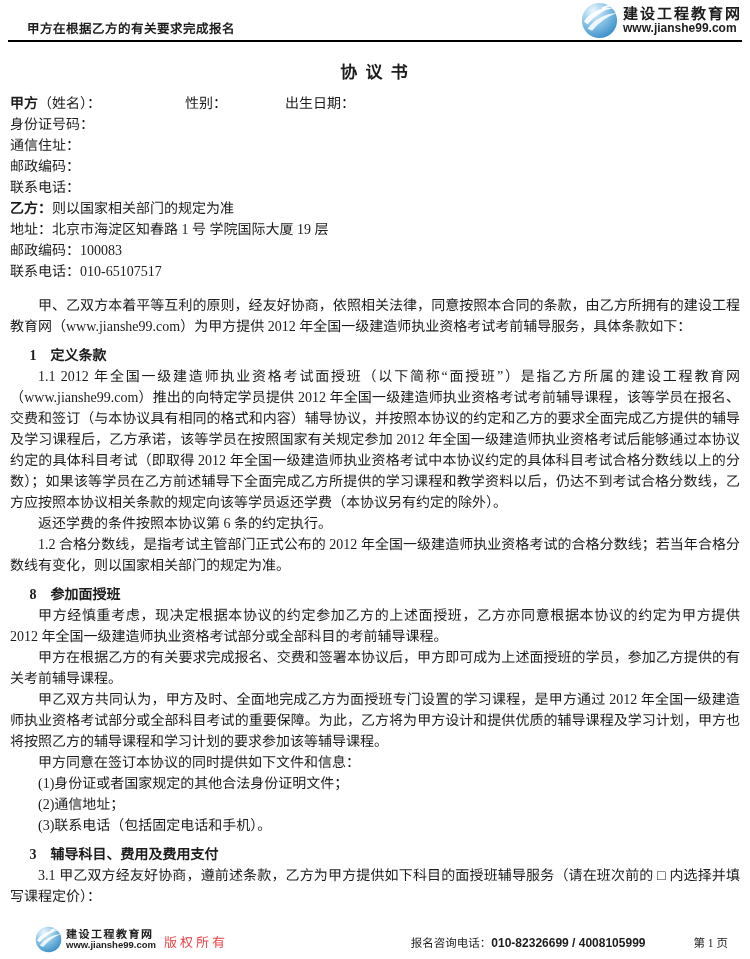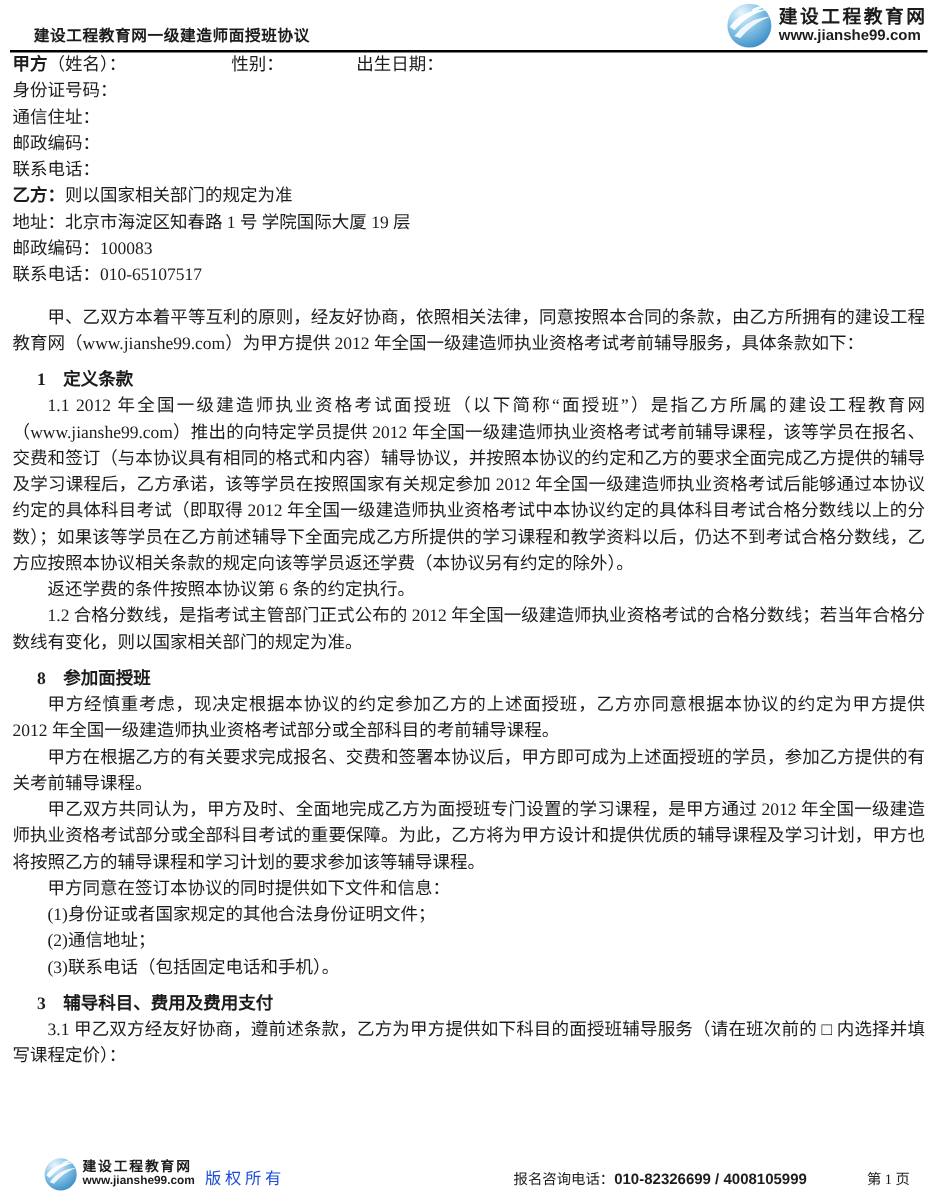--- a/index.html
+++ b/index.html
@@ -41,32 +41,32 @@
   
   .footer{
     position:absolute;left:10px;right:10px;bottom:6px;
     display:flex;align-items:flex-end;
   }
   .f-brand{display:flex;align-items:center;margin-left:25px;}
   .f-brand-icon{width:27px;height:27px;margin-right:4px;}
   .f-brand-text{display:flex;flex-direction:column;line-height:1.15;}
   .f-brand-name{font-size:11px;font-weight:bold;letter-spacing:1.5px;font-family:"Liberation Sans","DejaVu Sans",sans-serif;}
   .f-brand-url{font-size:9.5px;font-weight:bold;font-family:"Liberation Sans","DejaVu Sans",sans-serif;}
-  .f-copy{font-size:13px;color:#1d4ed8;letter-spacing:3px;margin:4px 0 2px 8px;}
+  .f-copy{font-size:13px;color:#ef4444;letter-spacing:3px;margin:4px 0 2px 8px;}
   .f-phone{margin-left:auto;margin-bottom:3px;font-size:11.5px;white-space:pre;}
   .f-phone .num{font-weight:bold;font-size:12px;font-family:"Liberation Sans","DejaVu Sans",sans-serif;}
   .f-page{margin-left:48px;margin-right:12px;margin-bottom:3px;font-size:11.5px;white-space:pre;}
 </style>
 </head>
 <body>
 
 <div class="page">
 
   <div class="header">
-    <div class="header-title">建设工程教育网一级建造师面授班协议</div>
+    <div class="header-title">甲方在根据乙方的有关要求完成报名</div>
     <div class="brand">
       <svg class="brand-icon" viewBox="0 0 40 40">
         <defs>
           <radialGradient id="hg" cx="32%" cy="22%" r="90%">
             <stop offset="0%" stop-color="#eaf6fd"></stop>
             <stop offset="45%" stop-color="#8cc6e8"></stop>
             <stop offset="100%" stop-color="#2f86c2"></stop>
           </radialGradient>
         </defs>
         <circle cx="20" cy="20" r="19" fill="url(#hg)"></circle>
@@ -75,20 +75,21 @@
         <path d="M22,6 Q30,1 38,4 Q29,4 24,9 Z" fill="#ffffff" opacity="0.9"></path>
       </svg>
       <div class="brand-text">
         <span class="brand-name">建设工程教育网</span>
         <span class="brand-url">www.jianshe99.com</span>
       </div>
     </div>
   </div>
   <hr class="rule">
 
+  <h1 class="doc-title">协 议 书</h1>
 
   <div class="content">
 
     <div class="line"><span class="fld-a"><span class="b">甲方</span><span>（姓名）：</span></span><span class="fld-g">性别：</span><span>出生日期：</span></div>
     <div class="line">身份证号码：</div>
     <div class="line">通信住址：</div>
     <div class="line">邮政编码：</div>
     <div class="line">联系电话：</div>
     <div class="line"><span class="b">乙方：</span><span>则以国家相关部门的规定为准</span></div>
     <div class="line"><span>地址：</span><span>北京市海淀区知春路 1 号 学院国际大厦 19 层</span></div>

